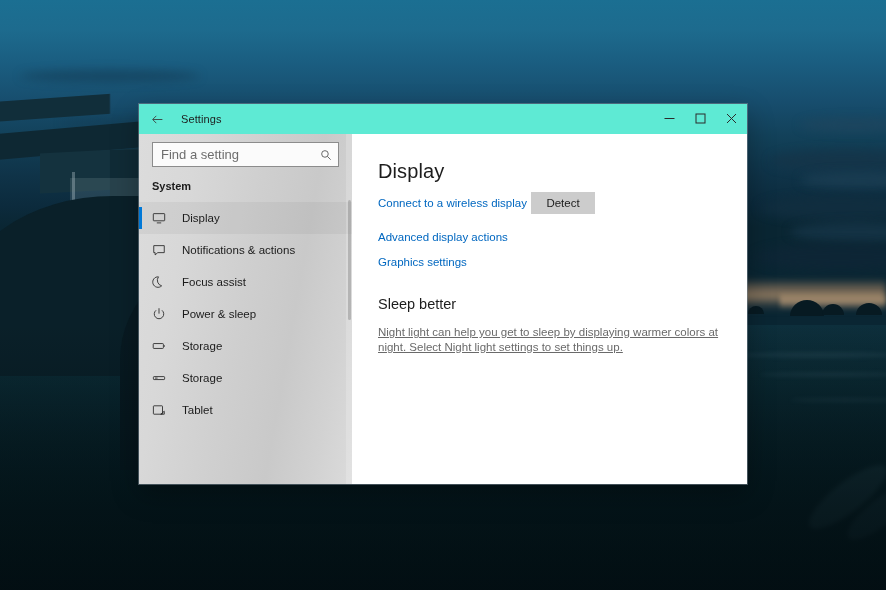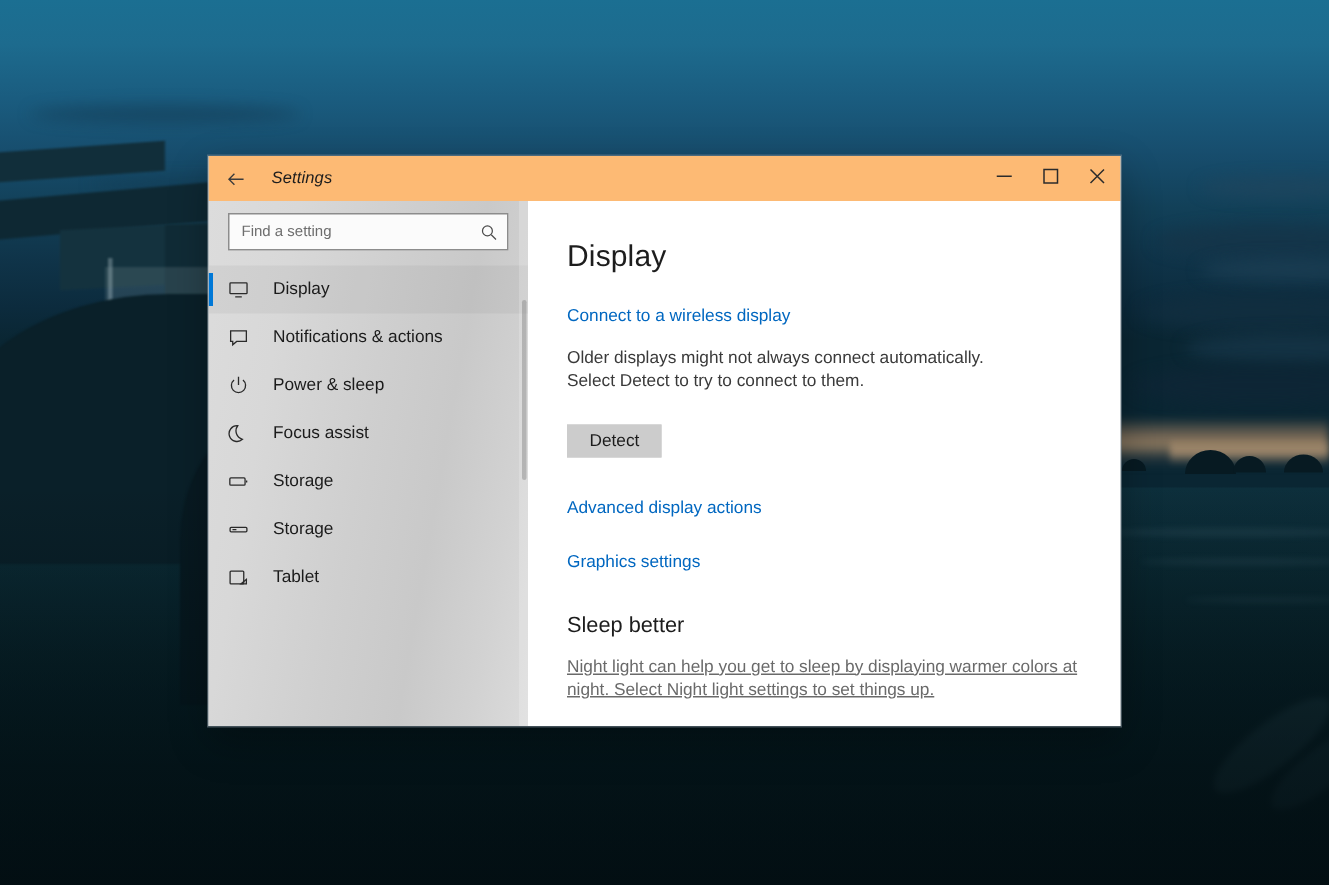--- a/index.html
+++ b/index.html
@@ -121,24 +121,23 @@
     width: 608px; height: 380px;
     background: #ffffff;
     overflow: hidden;
     box-shadow: 0 0 0 1px rgba(120,135,145,0.55), 0 10px 26px rgba(0,0,0,0.30);
   }
 
   
   .titlebar {
     position: relative;
     height: 30px;
-    background: #fdba74;
+    background: #5eead4;
     display: flex;
     align-items: center;
-    font-style: italic;
   }
   .back-btn {
     width: 36px; height: 30px;
     display: flex; align-items: center; justify-content: center;
     color: #3b3b3b;
   }
   .back-btn svg { display:block; }
   .titlebar-title {
     font-size: 11px;
     color: #1d1d1d;
@@ -186,21 +185,21 @@
     margin: 8px 13px 0 13px;
     height: 23px;
     background: #fbfbfb;
     border: 1px solid #8c8c8c;
     display: flex; align-items: center;
     position: relative;
   }
   .search-wrap input {
     border: 0; outline: 0; background: transparent;
     font-family: "Liberation Sans", sans-serif;
-    font-size: 10px; color: #2b2b2b;
+    font-size: 13px; color: #2b2b2b;
     padding: 0 22px 0 8px;
     width: 100%; height: 100%;
   }
   .search-wrap input::placeholder { color: #6d6d6d; }
   .search-ico {
     position: absolute; right: 6px; top: 0; bottom: 0;
     display: flex; align-items: center; color:#4a4a4a;
   }
 
   .sb-group {
@@ -238,21 +237,21 @@
     font-size: 20px; font-weight: normal; color:#1d1d1d;
     margin: 0 0 0 0; letter-spacing: .1px;
   }
   .h2 {
     font-size: 14.5px; font-weight: normal; color:#1d1d1d;
     margin: 16px 0 0 0;
   }
   .link {
     display: inline-block;
     font-size: 11.5px; color: #0067c0; text-decoration: none;
-    margin-top: 22px;
+    margin-top: 11px;
   }
   .para {
     font-size: 11.5px; color: #3a3a3a; line-height: 15px;
     margin-top: 13px; max-width: 300px;
   }
   .para.muted { color: #6a6a6a; text-decoration: underline; }
   .btn {
     margin-top: 9px;
     min-width: 62px; height: 22px;
     background: #cccccc;
@@ -353,20 +352,21 @@
         <div class="search-wrap">
           <input type="text" placeholder="Find a setting" style="">
           <span class="search-ico">
             <svg width="12" height="12" viewBox="0 0 16 16" fill="none" stroke="currentColor" stroke-width="1.1">
               <circle cx="6.6" cy="6.6" r="4.4"></circle>
                 <path d="M10 10 L14.2 14.2"></path>
             </svg>
           </span>
         </div>
 
+        <div class="sb-group">System</div>
 
         <div class="sb-list">
 
           <div class="sb-item selected">
             <span class="ico">
               <svg width="14" height="14" viewBox="0 0 16 16" fill="none" stroke="currentColor" stroke-width="1">
                 <rect x="1.5" y="3" width="13" height="8.2" rx="0.6"></rect>
                   <path d="M5.5 13.6 H10.5"></path>
               </svg>
             </span>
@@ -379,39 +379,39 @@
               <svg width="14" height="14" viewBox="0 0 16 16" fill="none" stroke="currentColor" stroke-width="1">
                 <path d="M2 3 H14 V11 H6.6 L3.6 13.6 V11 H2 Z"></path>
               </svg>
             </span>
             <span class="lbl">Notifications &amp; actions</span>
           </div>
 
           <div class="sb-item">
             <span class="ico">
               <svg width="14" height="14" viewBox="0 0 16 16" fill="none" stroke="currentColor" stroke-width="1">
+                <path d="M11 12.4 A6 6 0 1 1 7.4 2.1 A6.6 6.6 0 0 0 11 12.4 Z"></path>
+              </svg>
+            </span>
+            <span class="lbl">Focus assist</span>
+          </div>
+
+          <div class="sb-item">
+            <span class="ico">
+              <svg width="14" height="14" viewBox="0 0 16 16" fill="none" stroke="currentColor" stroke-width="1">
                 <path d="M4.6 3.8 A5.4 5.4 0 1 0 11.4 3.8"></path>
                   <path d="M8 1.4 V7.6"></path>
               </svg>
             </span>
             <span class="lbl">Power &amp; sleep</span>
           </div>
 
           <div class="sb-item">
             <span class="ico">
               <svg width="14" height="14" viewBox="0 0 16 16" fill="none" stroke="currentColor" stroke-width="1">
-                <path d="M11 12.4 A6 6 0 1 1 7.4 2.1 A6.6 6.6 0 0 0 11 12.4 Z"></path>
-              </svg>
-            </span>
-            <span class="lbl">Focus assist</span>
-          </div>
-
-          <div class="sb-item">
-            <span class="ico">
-              <svg width="14" height="14" viewBox="0 0 16 16" fill="none" stroke="currentColor" stroke-width="1">
                 <rect x="1.4" y="5.2" width="11.6" height="5.6" rx="0.8"></rect>
                   <path d="M14.2 7.2 V8.8"></path>
               </svg>
             </span>
             <span class="lbl">Storage</span>
           </div>
 
           <div class="sb-item">
             <span class="ico">
               <svg width="14" height="14" viewBox="0 0 16 16" fill="none" stroke="currentColor" stroke-width="1">
@@ -439,21 +439,20 @@
         </div>
       </div>
 
       <div class="content">
 
         <h1 class="h1">Display</h1>
 
 
         <a class="link" href="#">Connect to a wireless display</a>
 
-        <p class="para">Older displays might not always connect automatically. Select Detect to try to connect to them.</p>
 
         <button class="btn">Detect</button>
 
         <div style="height:6px"></div>
 
         <a class="link" href="#">Advanced display actions</a>
         <br>
         <a class="link" href="#">Graphics settings</a>
 
         <h2 class="h2 section">Sleep better</h2>

